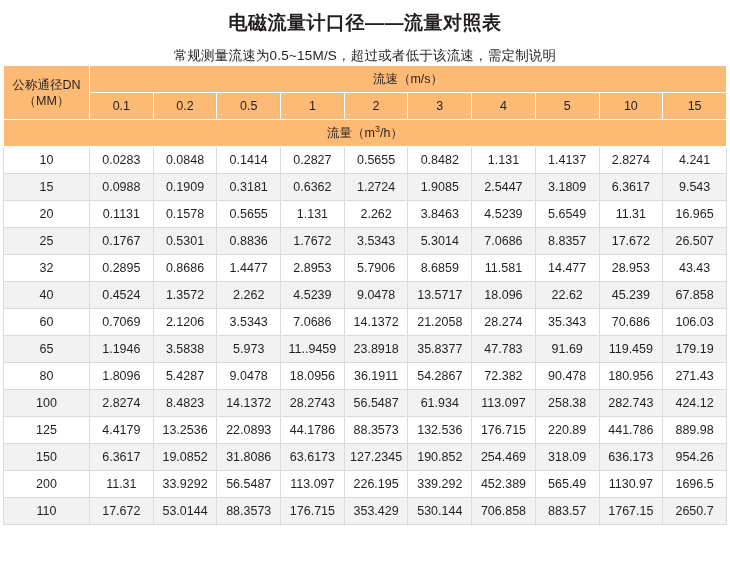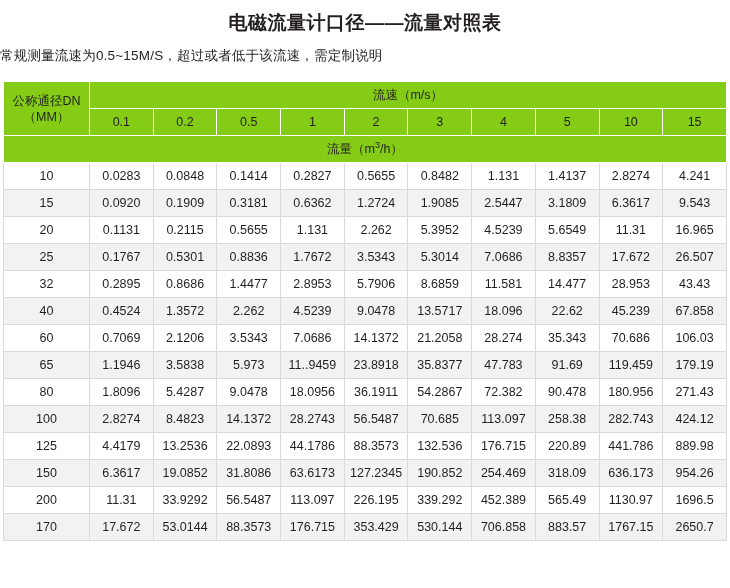--- a/index.html
+++ b/index.html
@@ -23,45 +23,45 @@
   }
   .title {
     text-align: center;
     font-size: 19px;
     font-weight: bold;
     color: #231f20;
     letter-spacing: 0.5px;
     padding-top: 10px;
   }
   .subtitle {
-    text-align: left;
+    text-align: center;
     font-size: 13.5px;
     color: #231f20;
     padding-top: 11px;
-    padding-bottom: 16px;
+    padding-bottom: 0;
     letter-spacing: 0.2px;
   }
   table.main {
     border-collapse: collapse;
     width: 724px;
     margin: 0 auto;
     table-layout: fixed;
   }
   table.main td, table.main th {
     border: 1px solid #d9dadb;
     text-align: center;
     vertical-align: middle;
     font-weight: normal;
     font-size: 12.5px;
     color: #231f20;
     height: 26px;
     padding: 0;
   }
   .hdr {
-    background: #84cc16;
+    background: #fdba74;
     color: #ffffff;
     border-color: #ffffff !important;
   }
   .hdr-dn {
     font-size: 12.5px;
     line-height: 16px;
   }
   .hdr-big {
     font-size: 13.5px;
   }
@@ -139,39 +139,39 @@
         <td>0.2827</td>
         <td>0.5655</td>
         <td>0.8482</td>
         <td>1.131</td>
         <td>1.4137</td>
         <td>2.8274</td>
         <td>4.241</td>
       </tr>
       <tr class="row-odd">
         <td class="dncell">15</td>
-        <td>0.0920</td>
+        <td>0.0988</td>
         <td>0.1909</td>
         <td>0.3181</td>
         <td>0.6362</td>
         <td>1.2724</td>
         <td>1.9085</td>
         <td>2.5447</td>
         <td>3.1809</td>
         <td>6.3617</td>
         <td>9.543</td>
       </tr>
       <tr class="row-even">
         <td class="dncell">20</td>
         <td>0.1131</td>
-        <td>0.2115</td>
+        <td>0.1578</td>
         <td>0.5655</td>
         <td>1.131</td>
         <td>2.262</td>
-        <td>5.3952</td>
+        <td>3.8463</td>
         <td>4.5239</td>
         <td>5.6549</td>
         <td>11.31</td>
         <td>16.965</td>
       </tr>
       <tr class="row-odd">
         <td class="dncell">25</td>
         <td>0.1767</td>
         <td>0.5301</td>
         <td>0.8836</td>
@@ -248,21 +248,21 @@
         <td>180.956</td>
         <td>271.43</td>
       </tr>
       <tr class="row-odd">
         <td class="dncell">100</td>
         <td>2.8274</td>
         <td>8.4823</td>
         <td>14.1372</td>
         <td>28.2743</td>
         <td>56.5487</td>
-        <td>70.685</td>
+        <td>61.934</td>
         <td>113.097</td>
         <td>258.38</td>
         <td>282.743</td>
         <td>424.12</td>
       </tr>
       <tr class="row-even">
         <td class="dncell">125</td>
         <td>4.4179</td>
         <td>13.2536</td>
         <td>22.0893</td>
@@ -294,21 +294,21 @@
         <td>56.5487</td>
         <td>113.097</td>
         <td>226.195</td>
         <td>339.292</td>
         <td>452.389</td>
         <td>565.49</td>
         <td>1130.97</td>
         <td>1696.5</td>
       </tr>
       <tr class="row-odd">
-        <td class="dncell">170</td>
+        <td class="dncell">110</td>
         <td>17.672</td>
         <td>53.0144</td>
         <td>88.3573</td>
         <td>176.715</td>
         <td>353.429</td>
         <td>530.144</td>
         <td>706.858</td>
         <td>883.57</td>
         <td>1767.15</td>
         <td>2650.7</td>

